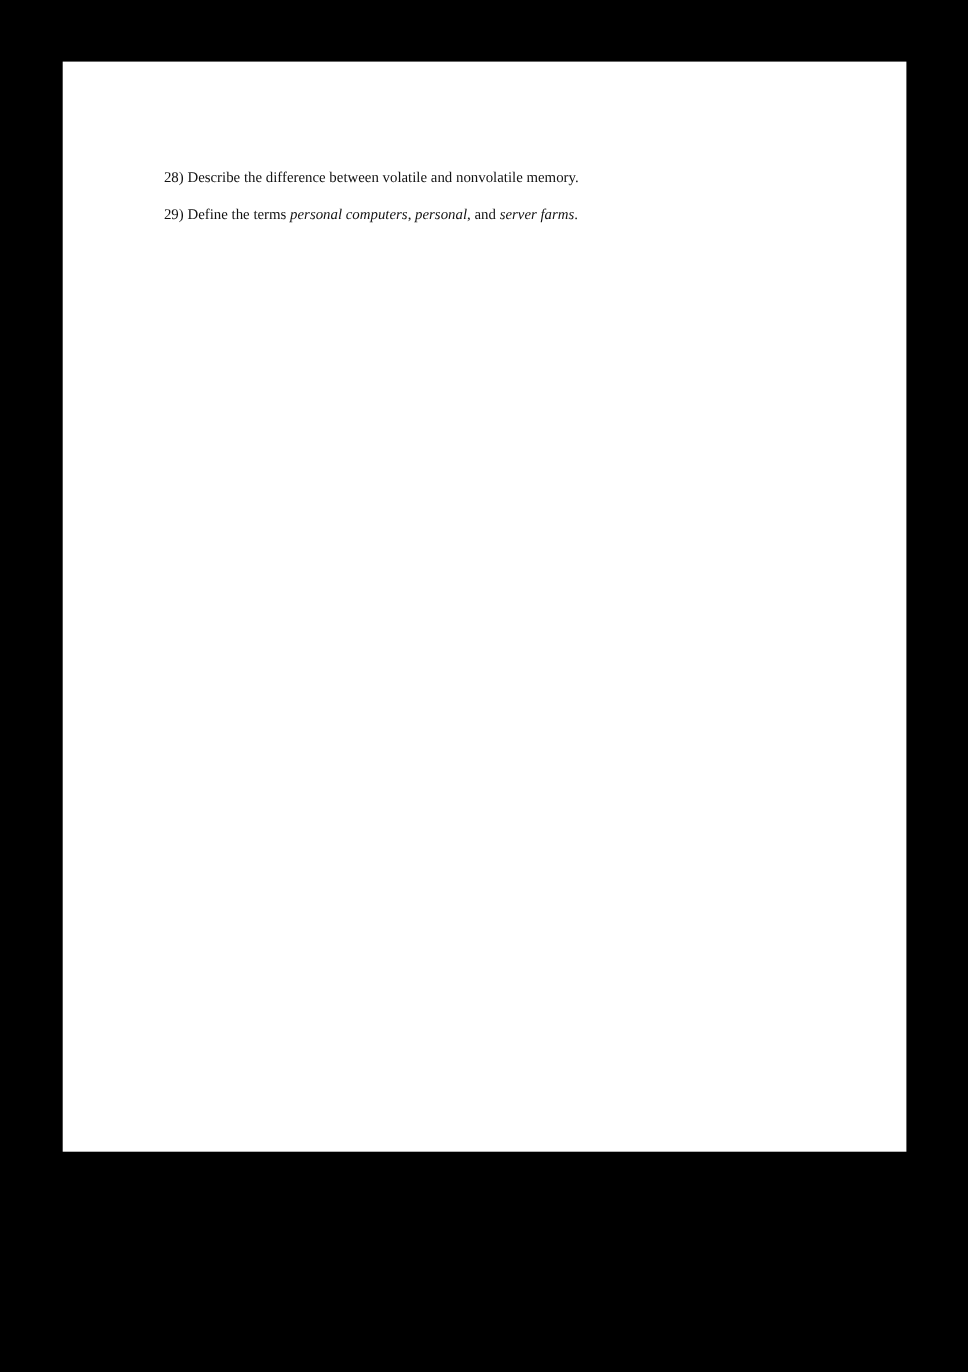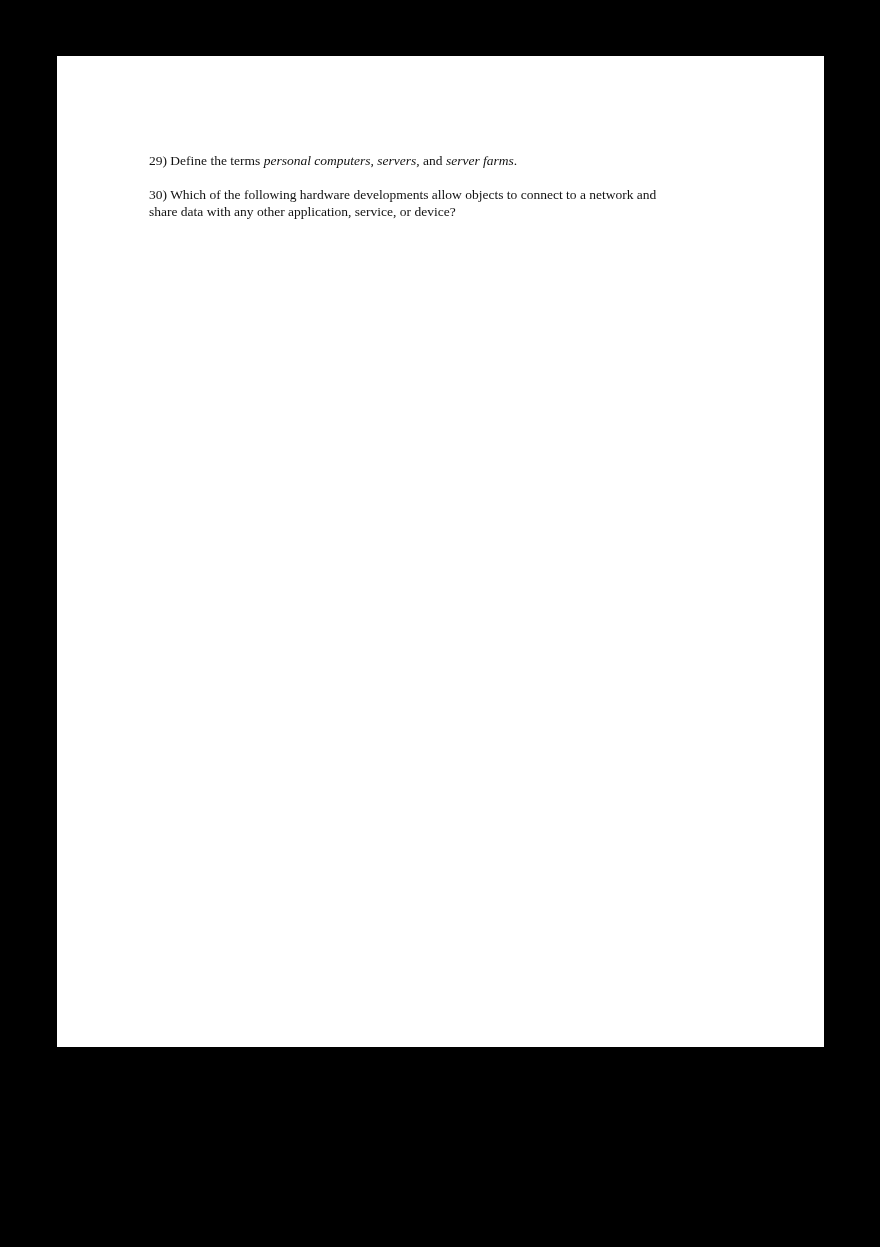--- a/index.html
+++ b/index.html
@@ -43,21 +43,20 @@
     text-align: center;
   }
 </style>
 </head>
 <body>
 
 <div class="stage">
   <div class="paper">
     <div class="content">
 
+      <p class="question"><span>28) Describe the difference between volatile and nonvolatile memory.</span></p>
 
-      <p class="question"><span>29) Define the terms </span><span class="italic">personal computers</span><span>, </span><span class="italic">servers</span><span>, and </span><span class="italic">server farms</span><span>.</span></p>
+      <p class="question"><span>29) Define the terms </span><span class="italic">personal computers</span><span>, </span><span class="italic">personal</span><span>, and </span><span class="italic">server farms</span><span>.</span></p>
 
-      <p class="question"><span>30) Which of the following hardware developments allow objects to connect to a network and
-share data with any other application, service, or device?</span></p>
 
     </div>
   </div>
 </div>
 
 </body></html>

